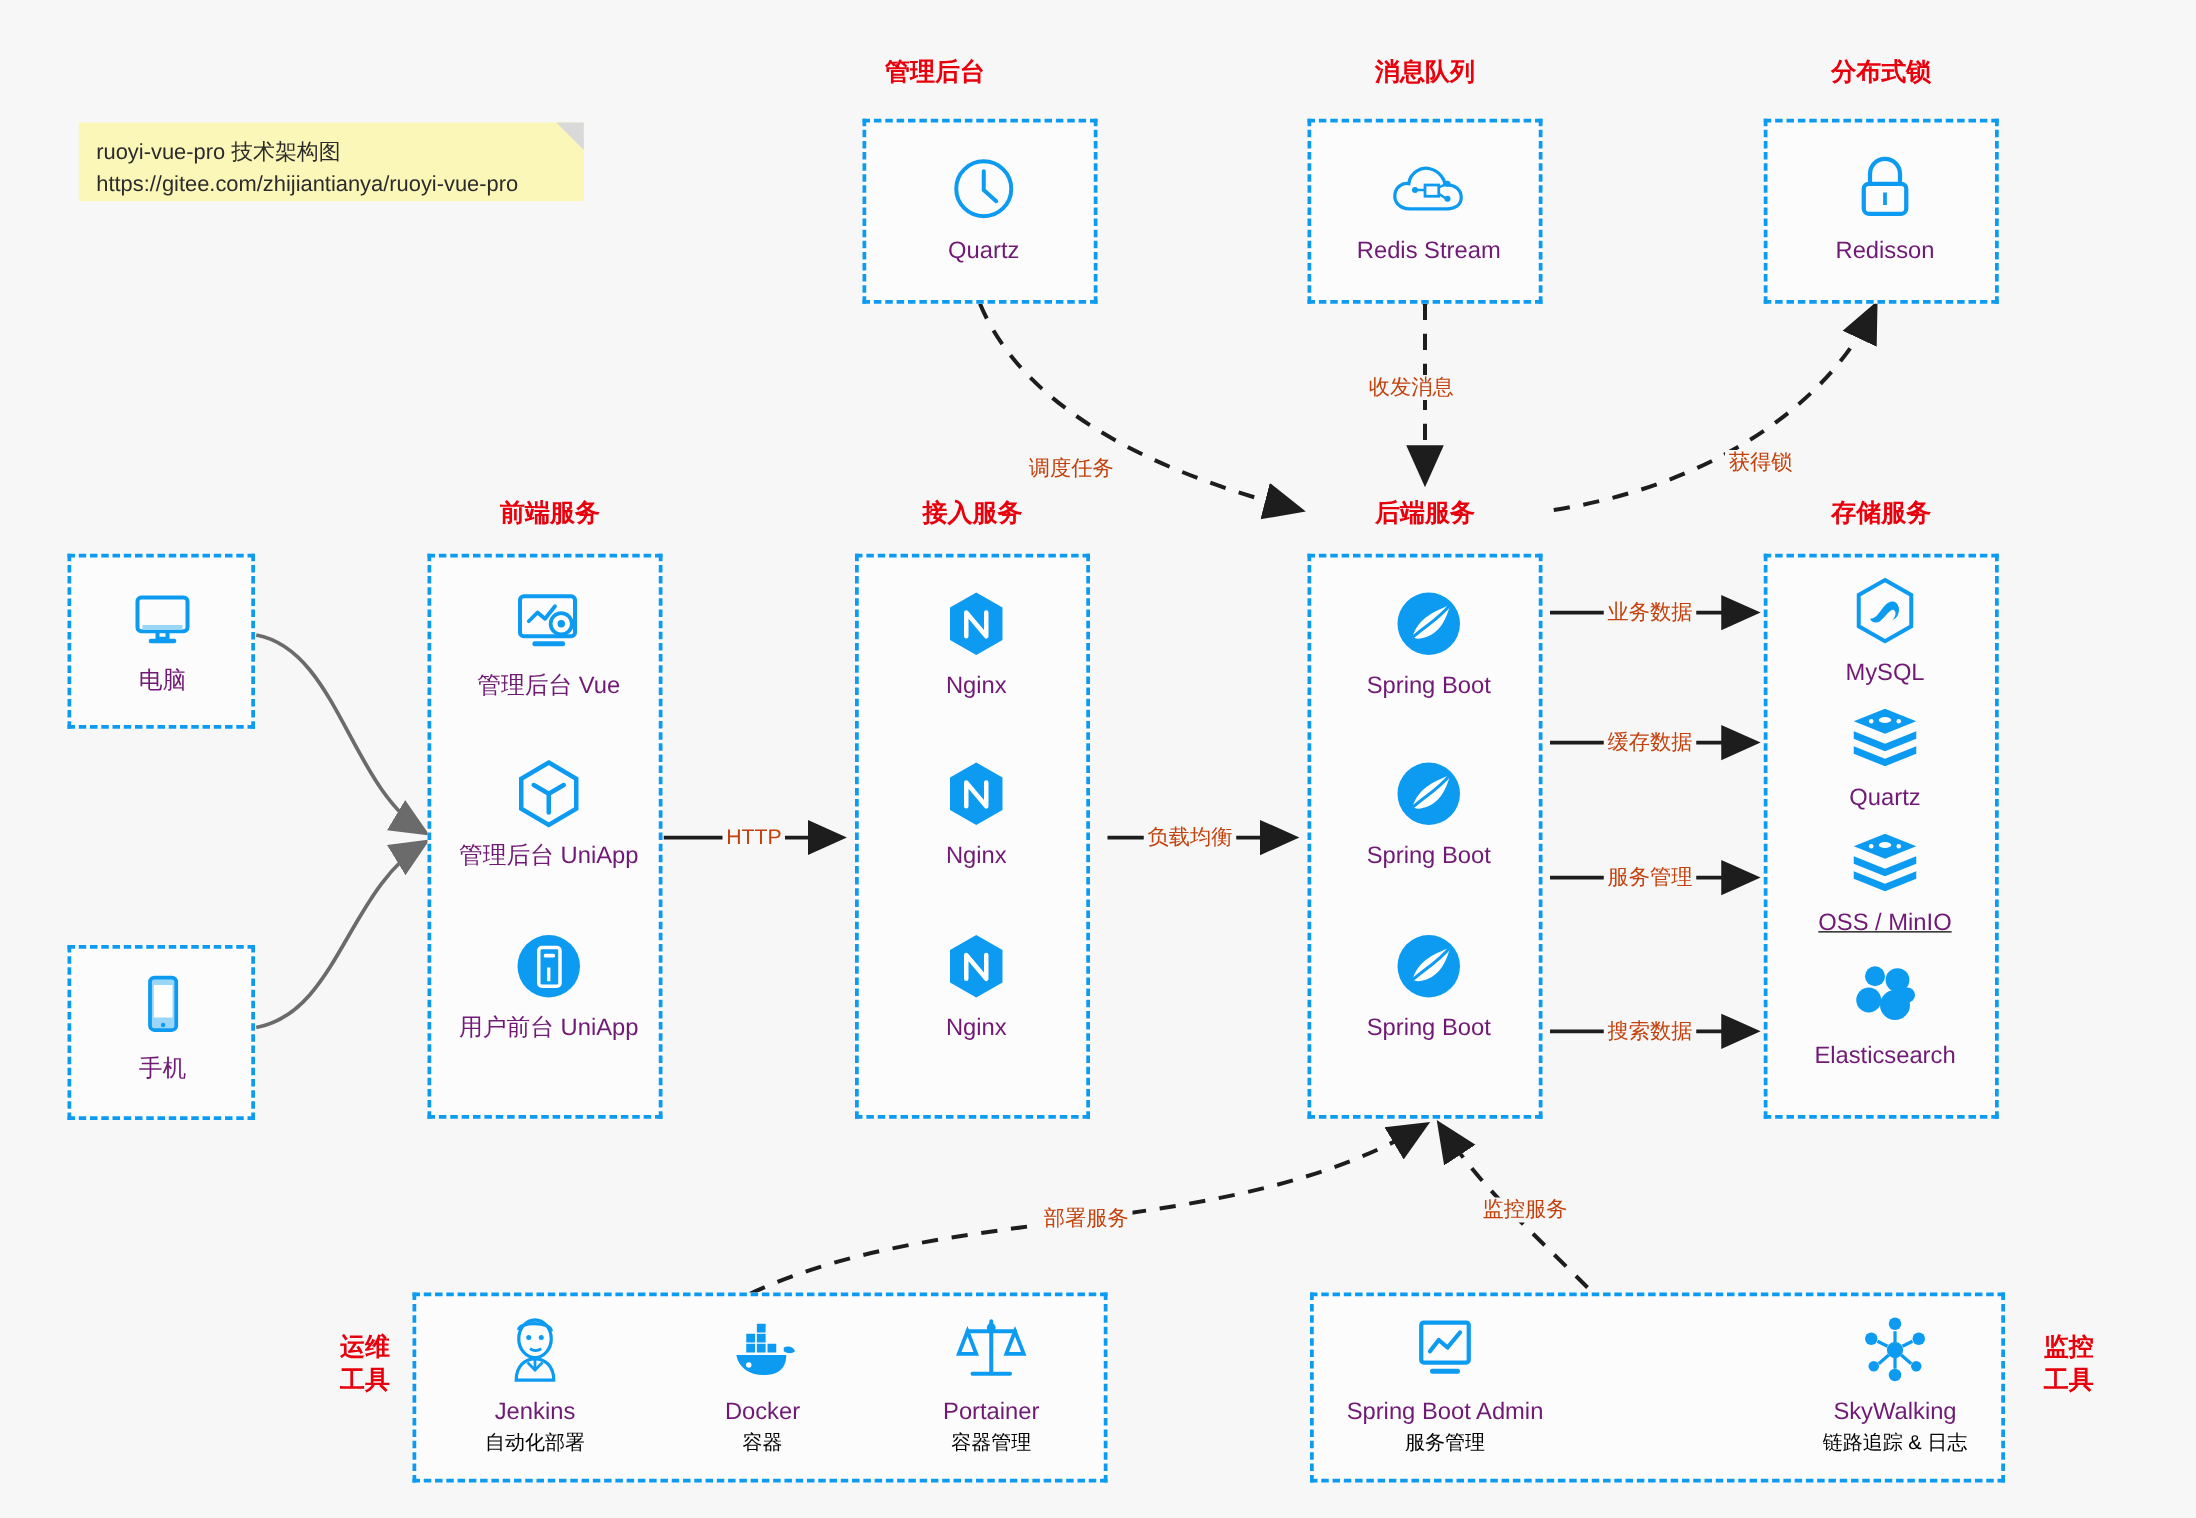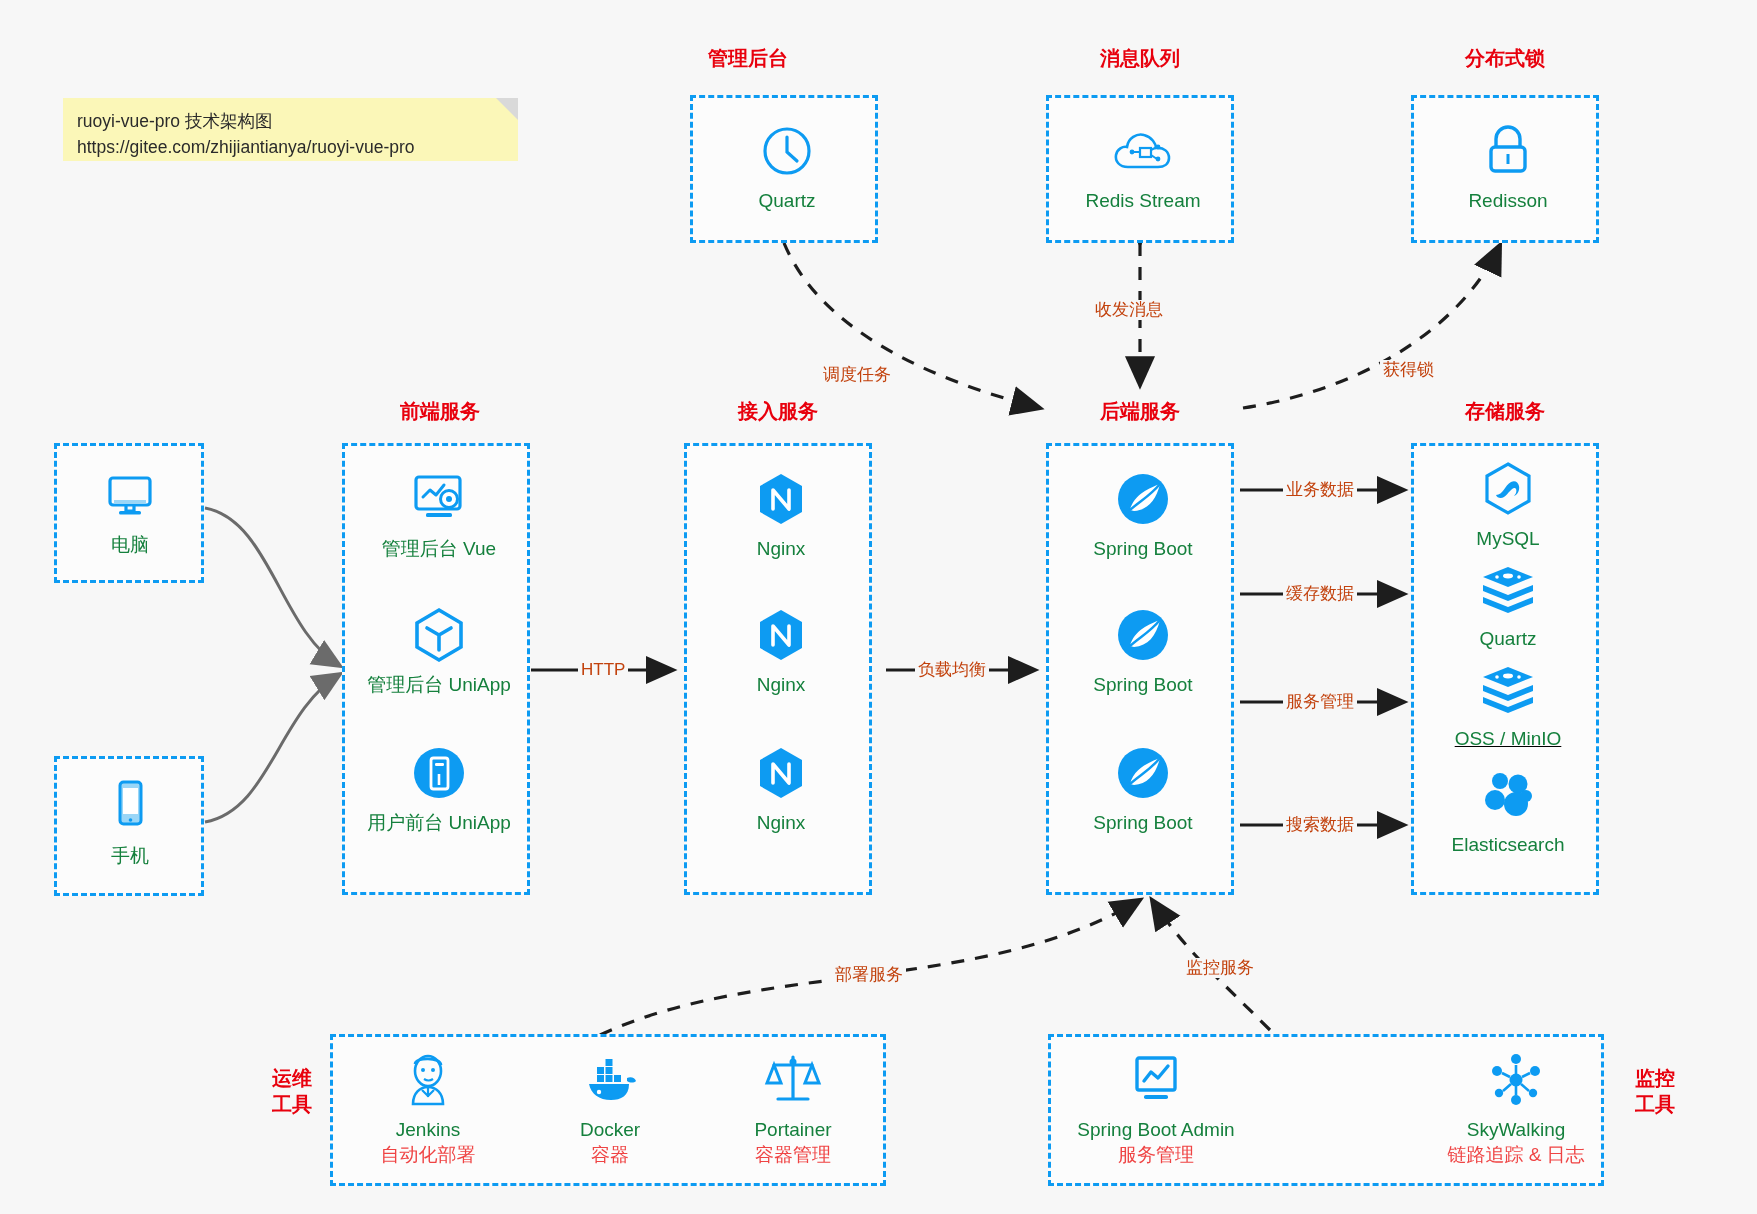--- a/index.html
+++ b/index.html
@@ -21,21 +21,21 @@
     width: 1757px;
     height: 1214px;
     pointer-events: none;
   }
 
   
   .note {
     position: absolute;
     left: 63px;
     top: 98px;
-    width: 455px;
+    width: 404px;
     height: 63px;
     background: #fbf7b8;
     box-sizing: border-box;
     padding: 10px 24px 0 14px;
   }
   .note-fold {
     position: absolute;
     right: 0; top: 0;
     width: 0; height: 0;
     border-top: 22px solid #d9d9d9;
@@ -74,28 +74,28 @@
     width: 180px;
   }
   .node .ico {
     height: 62px;
     display: flex;
     align-items: center;
     justify-content: center;
   }
   .node .lbl {
     font-size: 19px;
-    color: #15803d;
+    color: #701a75;
     line-height: 25px;
     white-space: nowrap;
     margin-top: 6px;
   }
   .node .lbl2 {
-    font-size: 19px;
-    color: #ef4444;
+    font-size: 16px;
+    color: #000000;
     line-height: 25px;
     white-space: nowrap;
   }
 
   
   .elbl {
     position: absolute;
     font-size: 17px;
     color: #c2410c;
     background: #f7f7f7;

